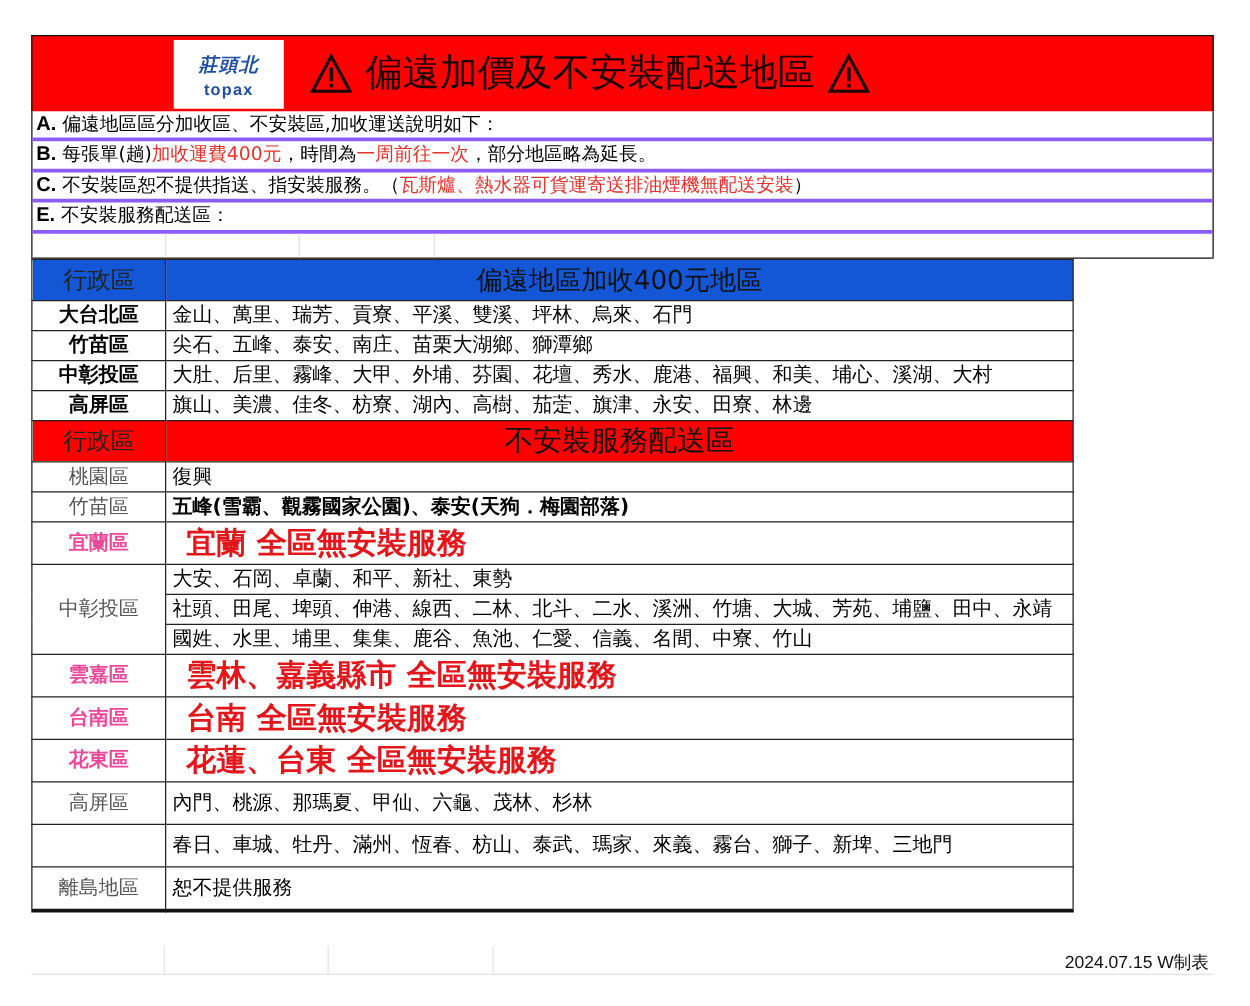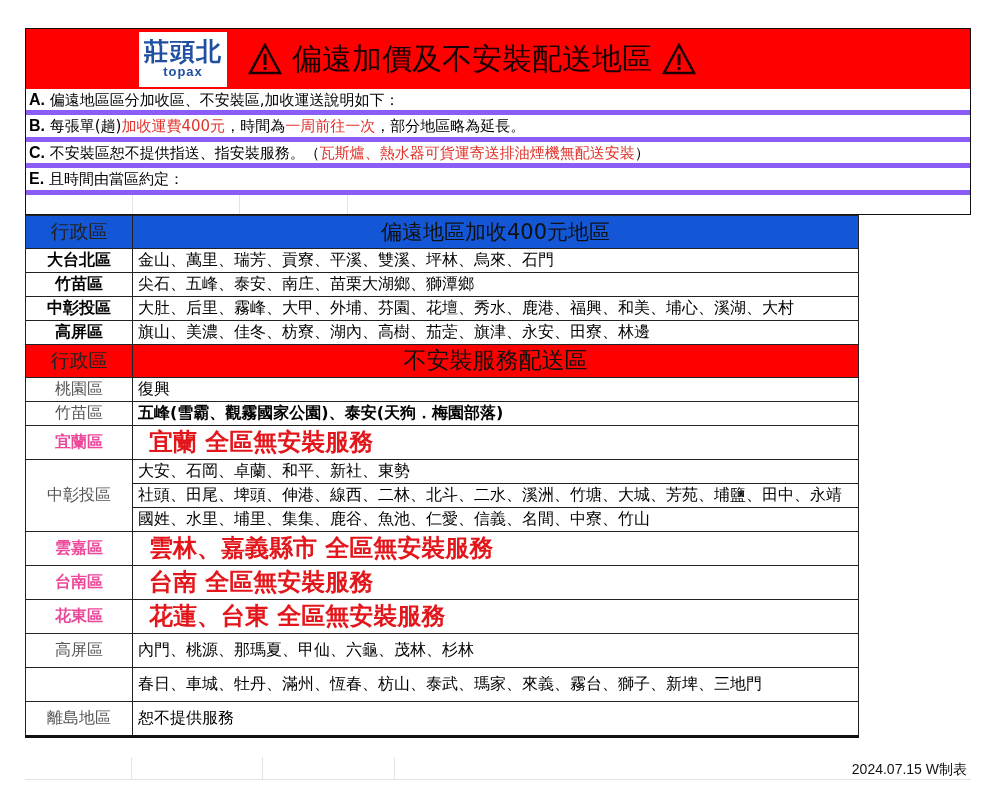--- a/index.html
+++ b/index.html
@@ -6,28 +6,28 @@
   body { width:1000px; height:805px; position:relative; overflow:hidden;
          font-family:"DejaVu Sans","Liberation Sans",sans-serif; color:#000; }
 
   .sheet { position:absolute; left:25px; top:28px; width:946px; }
 
   
   .title-bar { position:relative; height:60px; background:#ff0000; border:1px solid #111; border-bottom:none;
                display:flex; align-items:center; }
   .logo { position:absolute; left:113px; top:3px; width:88px; height:55px; background:#fff;
           display:flex; flex-direction:column; align-items:center; justify-content:center; }
-  .logo-cn { font-family:"DejaVu Serif",serif; font-weight:bold; color:#1f4fa0; font-size:25px; letter-spacing:1px; line-height:24px; }
+  .logo-cn { font-family:"DejaVu Serif",serif; font-style:italic; font-weight:bold; color:#1f4fa0; font-size:15px; letter-spacing:1px; line-height:24px; }
   .logo-en { font-family:"Liberation Sans",sans-serif; font-weight:bold; color:#1f4fa0; font-size:13px; letter-spacing:1px; line-height:16px; }
   .title-text { position:absolute; left:222px; top:10px; font-size:30px; line-height:40px; color:#1a0000; white-space:nowrap; display:flex; align-items:center; gap:10px;justify-content:center;}
   .warn-icon { width:34px; height:32px; display:inline-block; }
 
   
   .notes { border-left:1px solid #111; border-right:1px solid #111; }
-  .note-row { height:21.4px; line-height:21px; font-size:15px; border-bottom:5px solid #8b5cf6; padding-left:3px; white-space:nowrap; overflow:hidden; }
+  .note-row { height:21.4px; line-height:21px; font-size:15px; border-bottom:3px solid #8b5cf6; padding-left:3px; white-space:nowrap; overflow:hidden; }
   .note-row .lbl { font-family:"Liberation Sans",sans-serif; font-weight:bold; font-size:16px; }
   .red { color:#e0332b; }
   .blank-row { height:19px; border-bottom:1px solid #111; display:flex; }
   .blank-row div { border-right:1px solid #e3e3e3; }
 
   
   table { border-collapse:collapse; width:834px; table-layout:fixed; }
   td { border:1px solid #222; padding:0 5px; white-space:nowrap; overflow:hidden; }
   .col-a { width:96px; text-align:center; }
   .hdr-blue td { background:#1356d6; height:32px; }
@@ -77,21 +77,21 @@
     <div class="note-row">
       <span class="lbl">A.</span><span> 偏遠地區區分加收區、不安裝區,加收運送說明如下：</span>
     </div>
     <div class="note-row">
       <span class="lbl">B.</span><span> 每張單(趟)</span><span class="red">加收運費400元</span><span>，時間為</span><span class="red">一周前往一次</span><span>，部分地區略為延長。</span>
     </div>
     <div class="note-row">
       <span class="lbl">C.</span><span> 不安裝區恕不提供指送、指安裝服務。（</span><span class="red">瓦斯爐、熱水器可貨運寄送排油煙機無配送安裝</span><span>）</span>
     </div>
     <div class="note-row">
-      <span class="lbl">E.</span><span> 且時間由當區約定：</span>
+      <span class="lbl">E.</span><span> 不安裝服務配送區：</span>
     </div>
     <div class="blank-row">
       <div style="width:106px"></div>
         <div style="width:106px"></div>
         <div style="width:107px"></div>
         <div style="flex:1;border-right:none"></div>
     </div>
   </div>
 
   <table>

